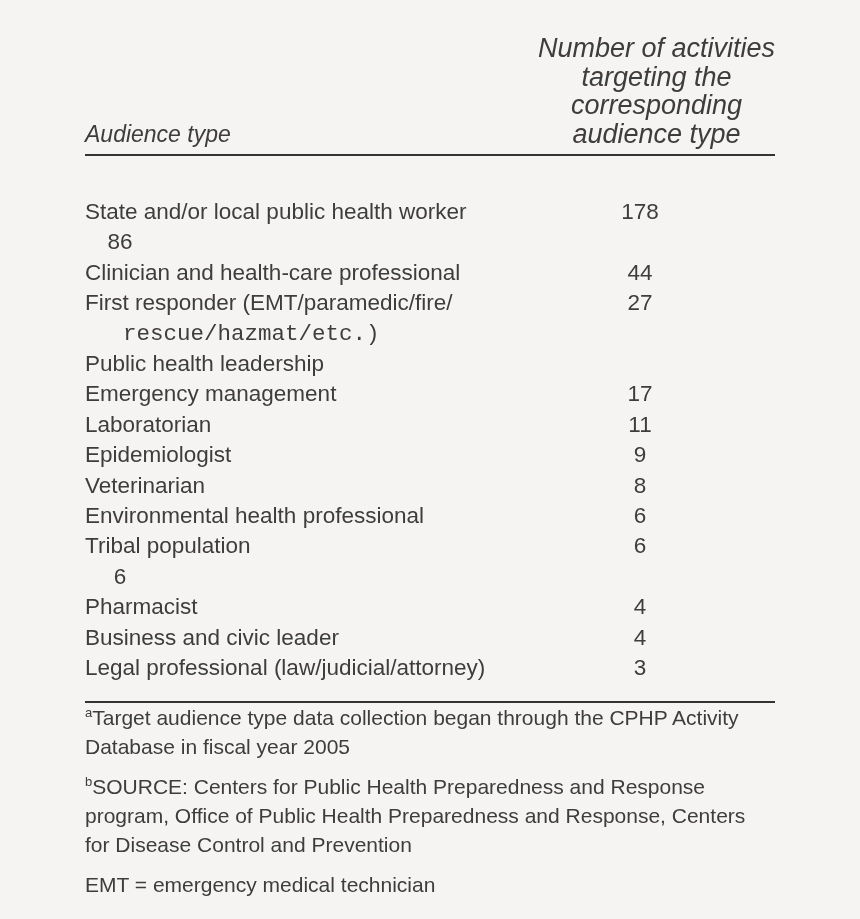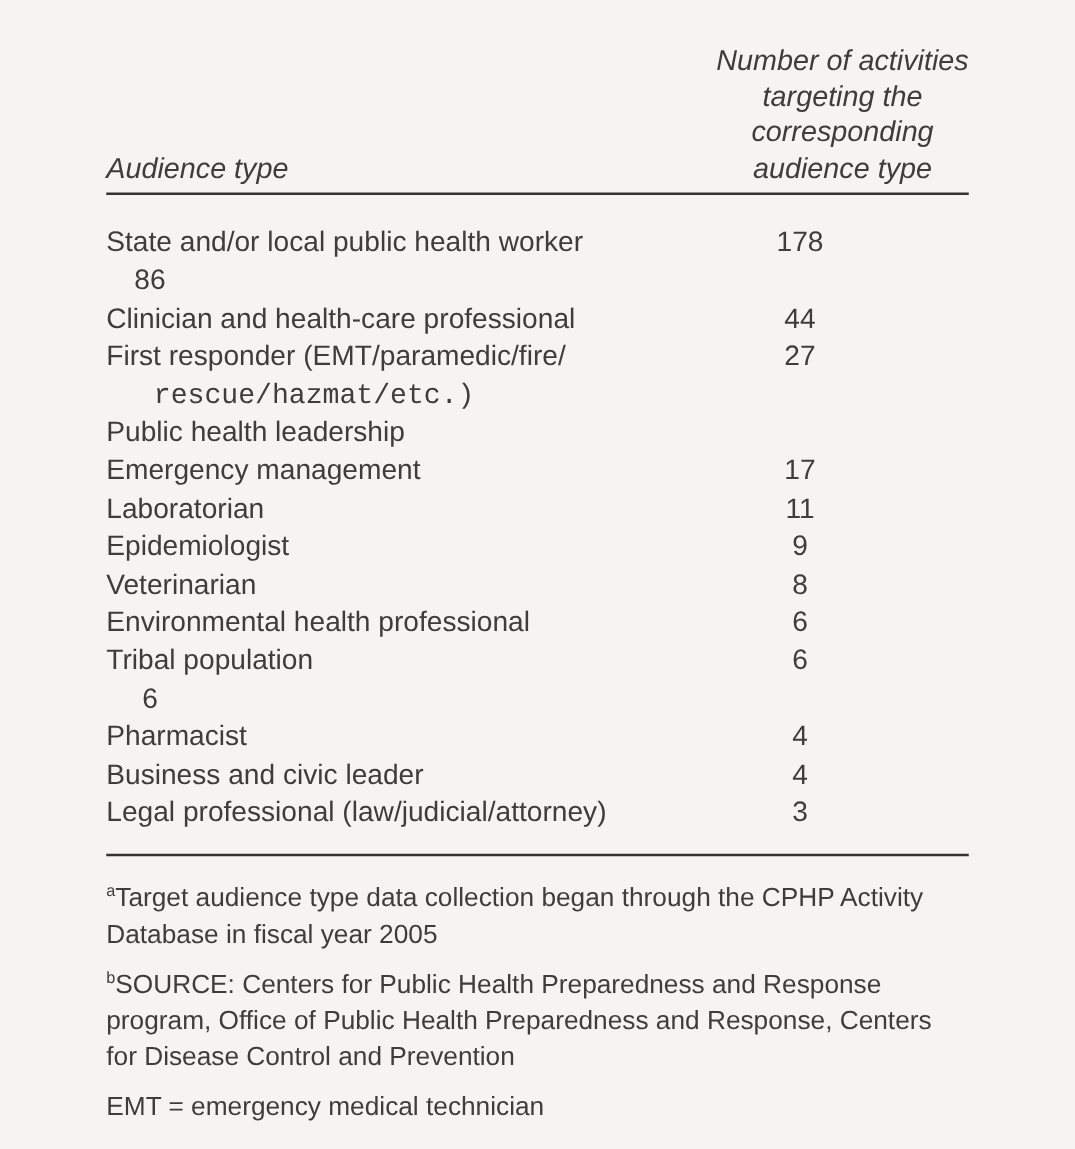--- a/index.html
+++ b/index.html
@@ -33,36 +33,36 @@
     align-items: flex-end;
   }
   .th-left {
     font-style: italic;
     font-size: 23px;
     line-height: 28px;
     padding-bottom: 6px;
   }
   .th-right {
     font-style: italic;
-    font-size: 23px;
+    font-size: 27px;
     line-height: 28.5px;
     text-align: center;
     white-space: pre-line;
     padding-bottom: 6px;
   }
 
   .rule {
     border: none;
     border-top: 2.5px solid #333333;
     margin: 0;
   }
 
   
   .tbody {
-    margin-top: 23px;
+    margin-top: 41px;
     padding-bottom: 17px;
     font-size: 22.5px;
   }
   .row {
     display: flex;
     align-items: flex-start;
     line-height: 30.4px;
   }
   .cell-label {
     flex: 1;
@@ -73,21 +73,20 @@
   }
   .cell-value {
     flex: none;
     width: 70px;
     text-align: center;
     padding-right: 100px;
   }
 
   
   .footnotes {
-    margin-top: 19px;
     font-size: 21px;
     line-height: 29px;
   }
   .footnote {
     margin: 0 0 11px 0;
   }
   .fn-marker {
     font-size: 13px;
     line-height: 0;
     vertical-align: 8px;

